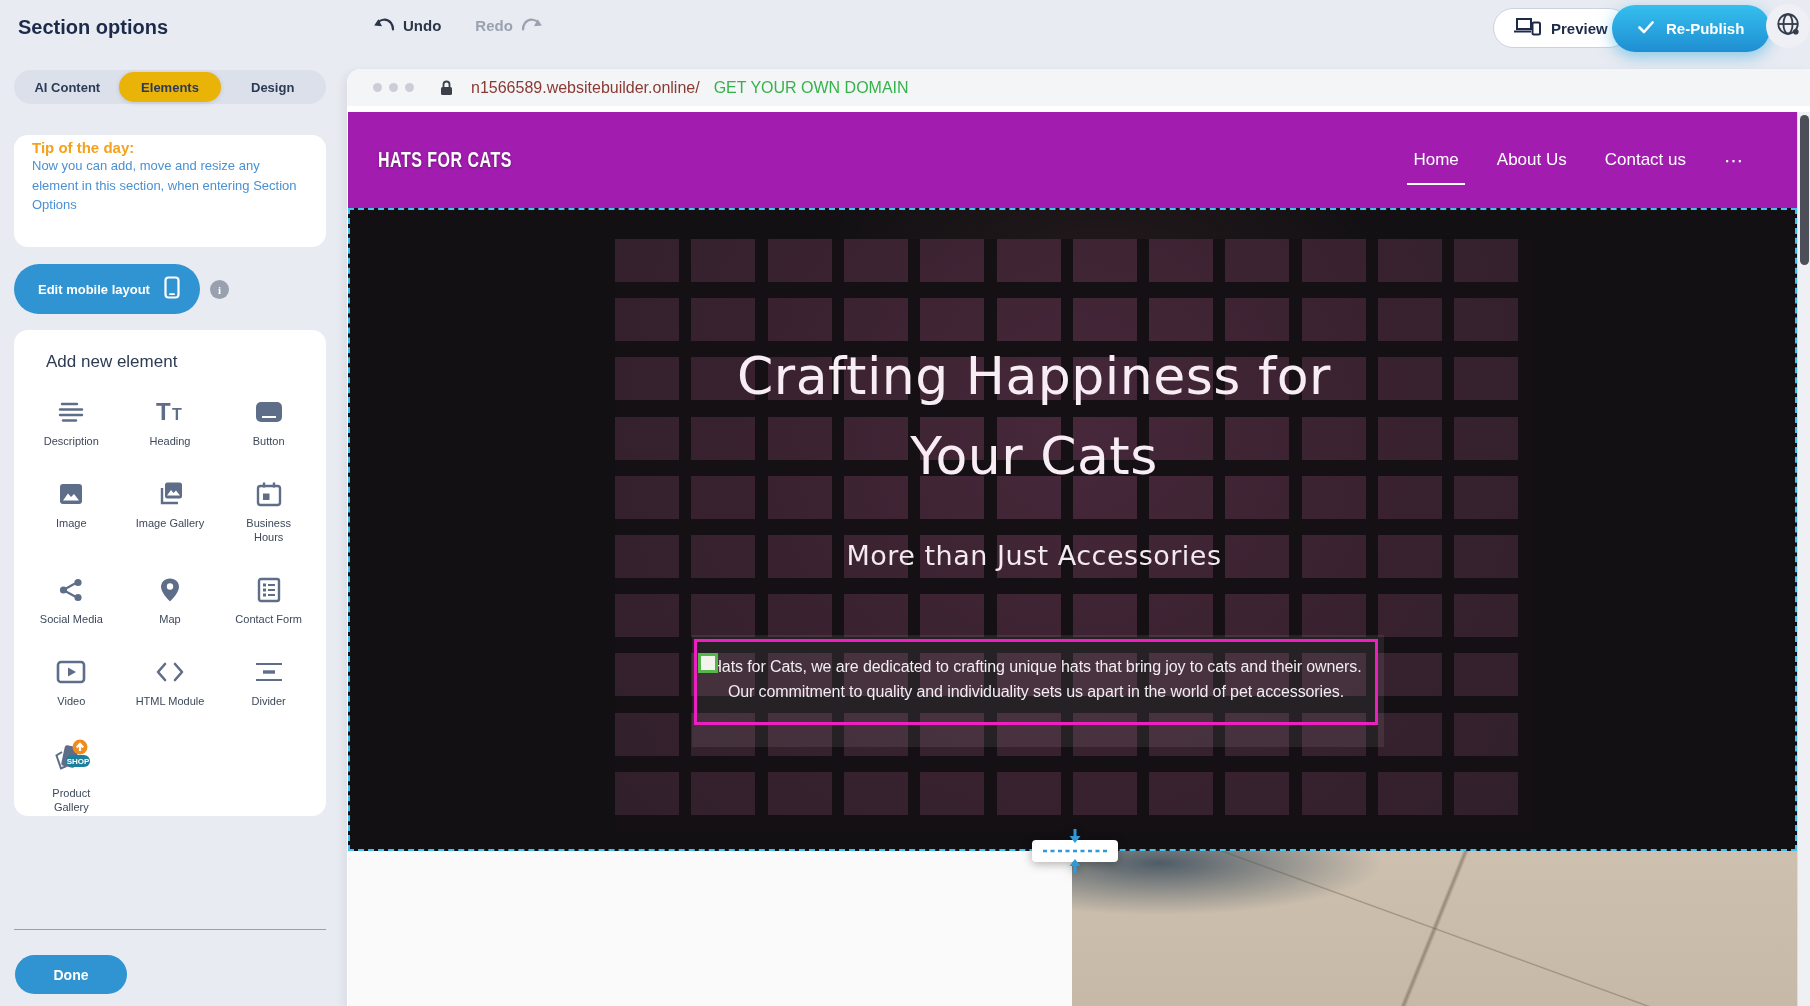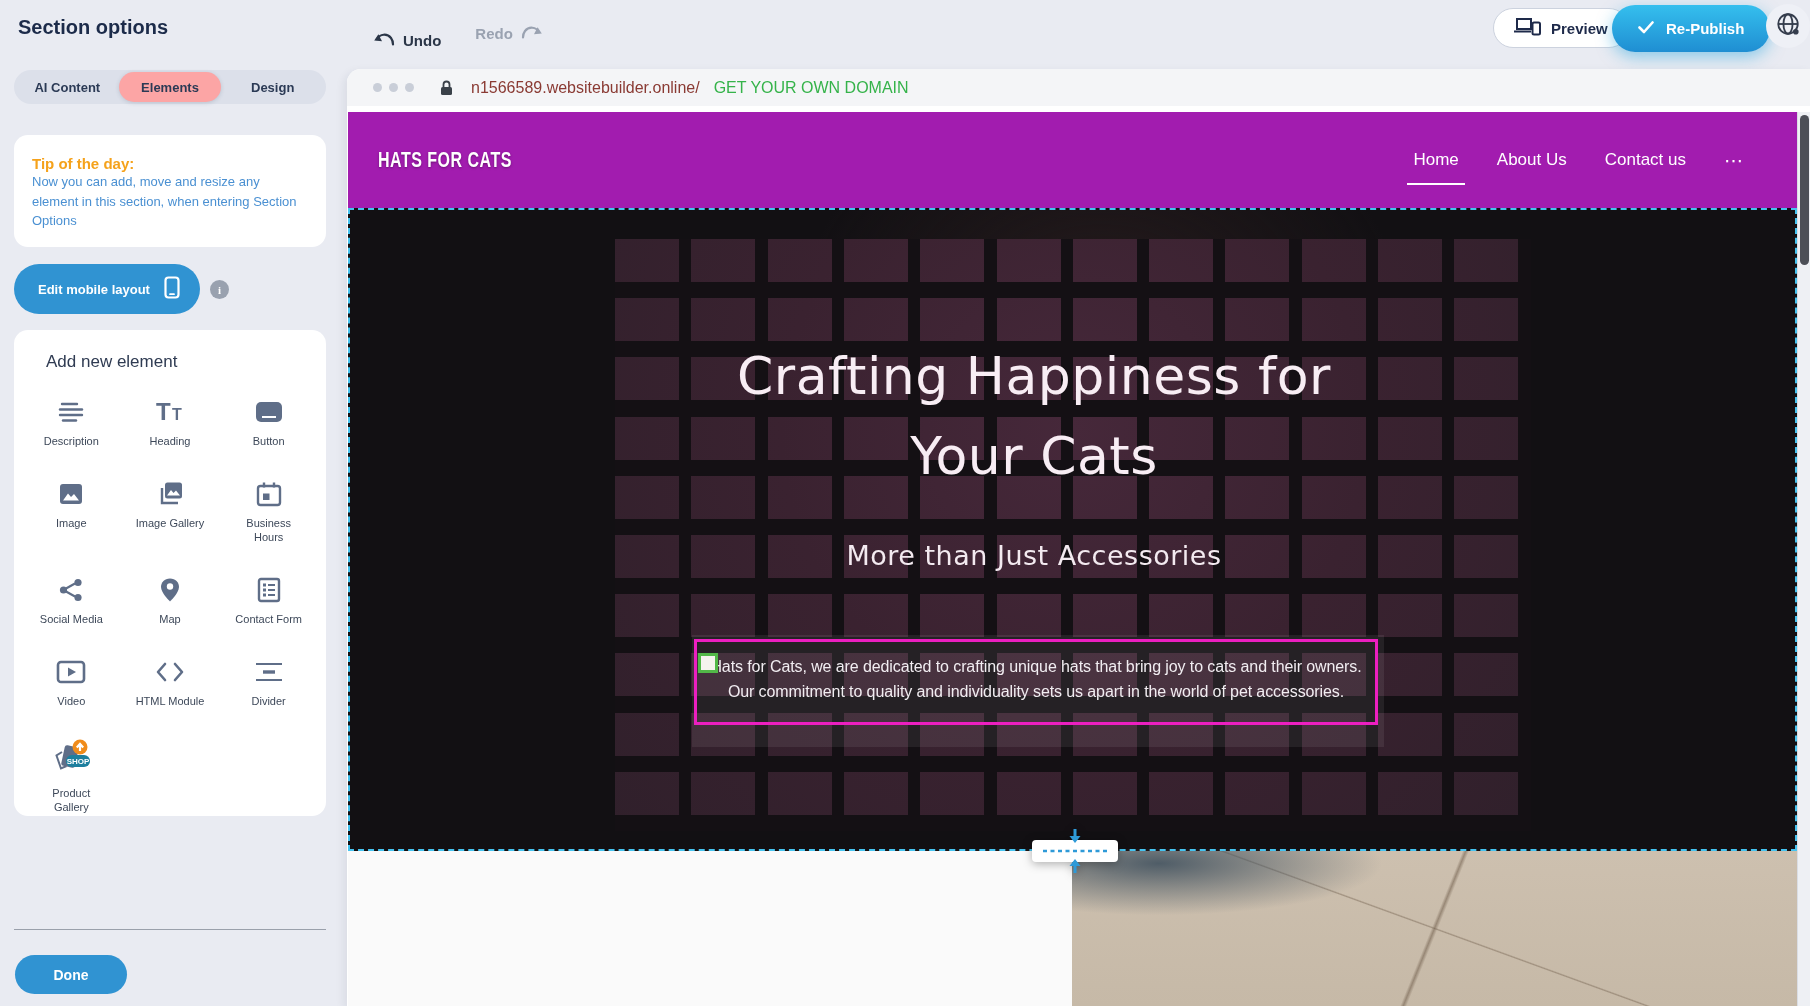--- a/index.html
+++ b/index.html
@@ -3,32 +3,32 @@
 <meta charset="utf-8">
 <style>
   * { margin:0; padding:0; box-sizing:border-box; }
   html,body { width:1810px; height:1006px; }
   body { font-family:"Liberation Sans", sans-serif; background:#e9ebf2; overflow:hidden; }
   .app { position:relative; width:1810px; height:1006px; background:#e9ebf2; }
 
   
   .undo-redo { position:absolute; left:373px; top:16px; display:flex; align-items:center; gap:34px; }
   .undo-btn,.redo-btn { display:flex; align-items:center; gap:8px; cursor:pointer; }
-  .undo-btn span { font-size:15px; font-weight:bold; color:#2b3648;margin-top:15px; }
+  .undo-btn span { font-size:15px; font-weight:bold; color:#2b3648; }
   .redo-btn span { font-size:15px; font-weight:bold; color:#9aa2b1; }
   .preview-btn { position:absolute; left:1493px; top:8px; height:40px; padding:0 20px; display:flex; align-items:center; gap:10px; background:#fff; border:1px solid #ccd2de; border-radius:20px; font-size:15px; font-weight:bold; color:#1e2a4a; cursor:pointer; }
   .republish-btn { position:absolute; left:1612px; top:5px; height:47px; padding:0 26px; display:flex; align-items:center; gap:12px; background:linear-gradient(180deg,#35bfee,#1f8ed2); border:none; border-radius:23px; font-size:15px; font-weight:bold; color:#fff; box-shadow:0 5px 16px rgba(42,167,224,.5); cursor:pointer; }
   .globe-btn { position:absolute; left:1766px; top:4px; width:44px; height:44px; border-radius:50%; background:#eef0f6; display:flex; align-items:center; justify-content:center; cursor:pointer; }
 
   
   .panel-title { position:absolute; left:18px; top:16px; font-size:20px; font-weight:bold; color:#1c2b4a; }
   .tabs { position:absolute; left:14px; top:70px; width:312px; height:34px; background:#dce0ea; border-radius:17px; display:flex; align-items:center; padding:2px; }
   .tab { flex:1; height:30px; display:flex; align-items:center; justify-content:center; font-size:13px; font-weight:bold; color:#2b3a55; border-radius:15px; cursor:pointer; }
-  .tab.active { background:#fca5a5; box-shadow:0 1px 4px rgba(40,60,90,.18); }
-  .tip-card { position:absolute; left:14px; top:135px; width:312px; height:112px; background:#fff; border-radius:14px; padding:20px 18px; }
+  .tab.active { background:#eab308; box-shadow:0 1px 4px rgba(40,60,90,.18); }
+  .tip-card { position:absolute; left:14px; top:135px; width:312px; height:112px; background:#fff; border-radius:14px; padding:4px 18px; }
   .tip-title { font-size:15px; font-weight:bold; color:#f5a21b; }
   .tip-body { font-size:13px; line-height:1.5; color:#4a90d2; }
   .edit-mobile-btn { position:absolute; left:14px; top:264px; height:50px; padding:0 20px 0 24px; display:flex; align-items:center; gap:14px; background:#3093d2; border:none; border-radius:25px; color:#fff; font-size:13px; font-weight:bold; cursor:pointer; }
   .info-btn { position:absolute; left:210px; top:280px; width:19px; height:19px; border-radius:50%; background:#99a1af; color:#fff; font-size:11px; font-weight:bold; display:flex; align-items:center; justify-content:center; font-family:"Liberation Serif", serif; cursor:pointer; }
   .add-card { position:absolute; left:14px; top:330px; width:312px; height:486px; background:#fff; border-radius:14px; padding:22px 8px 0 8px; }
   .add-title { font-size:17px; color:#2f3b52; margin-left:24px; }
   .el-grid { margin-top:24px; display:grid; grid-template-columns:repeat(3,1fr); row-gap:30px; }
   .el-item { display:flex; flex-direction:column; align-items:center; cursor:pointer; }
   .el-icon { height:32px; display:flex; align-items:center; justify-content:center; }
   .el-label { margin-top:6px; font-size:11px; line-height:14px; color:#3d4859; text-align:center; max-width:70px; }

